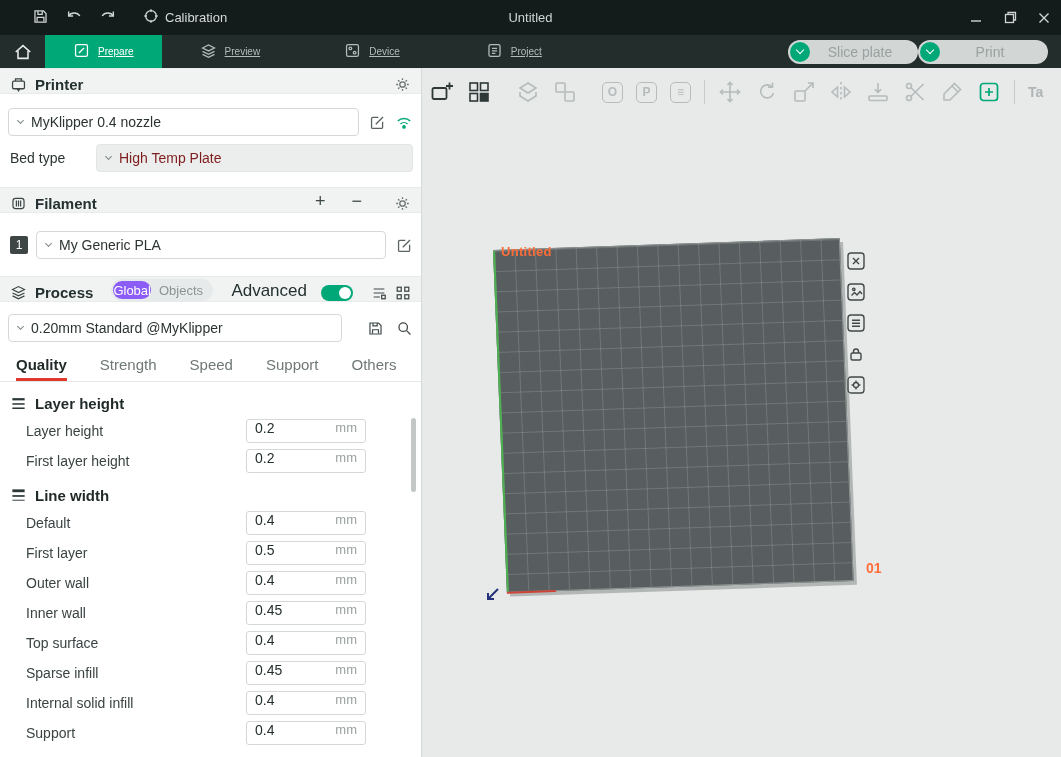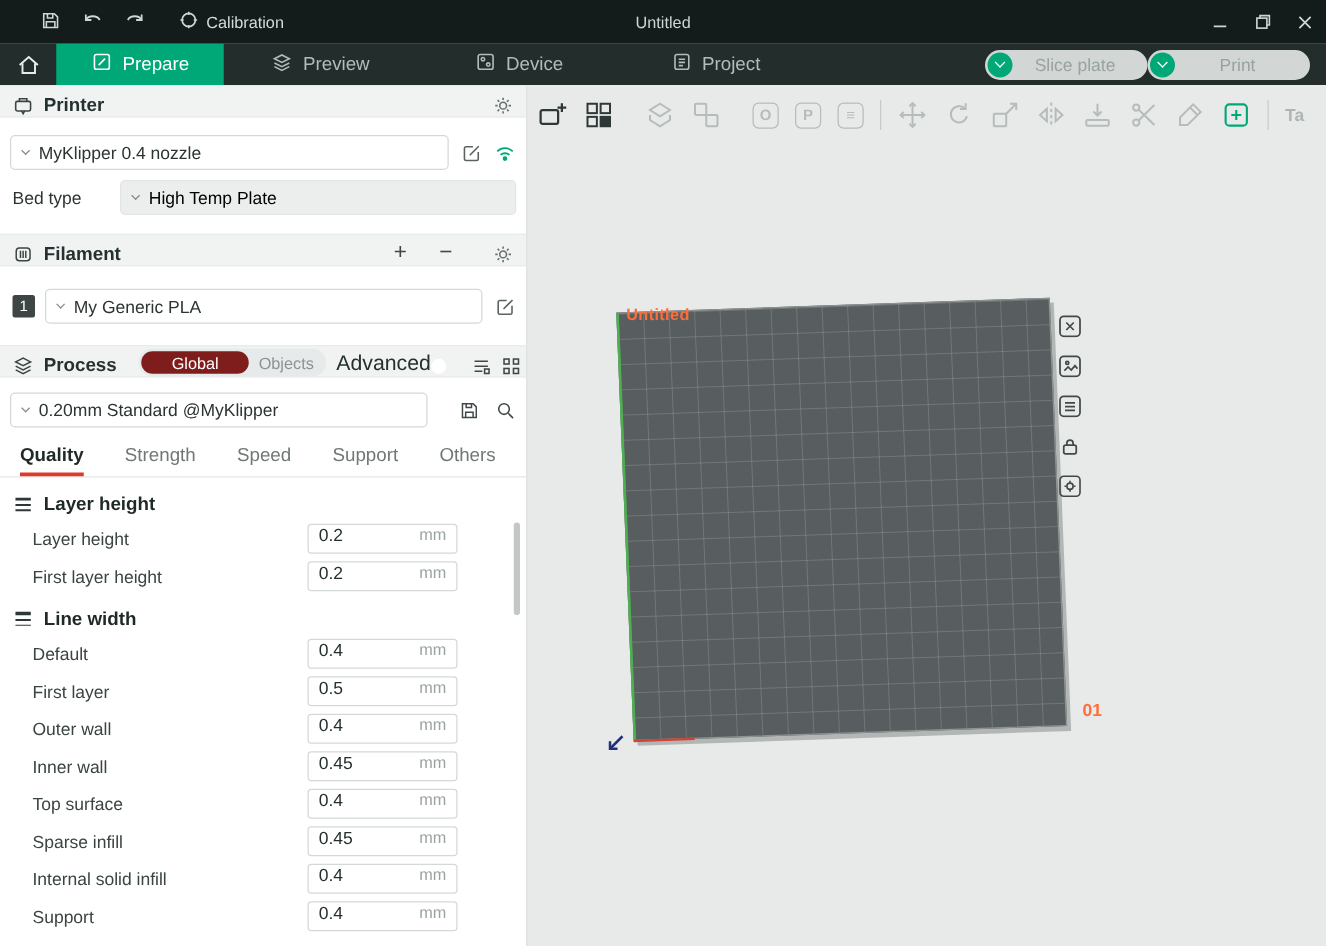--- a/index.html
+++ b/index.html
@@ -9,39 +9,39 @@
   .titlebar{position:absolute;top:0;left:0;right:0;height:35px;background:#141b1b;display:flex;align-items:center;color:#d6dbda;font-size:13px;}
   .tb-group{display:flex;align-items:center;}
   .tb-btn{display:flex;align-items:center;gap:6px;padding:0 8px;height:35px;cursor:default;}
   .tb-title{position:absolute;left:0;right:0;text-align:center;color:#cfd5d4;font-size:13px;pointer-events:none;}
   .winbtn{width:34px;height:35px;display:flex;align-items:center;justify-content:center;color:#cfd5d4;}
   .chev{display:inline-block;width:6px;height:6px;border-right:1.4px solid currentColor;border-bottom:1.4px solid currentColor;transform:rotate(45deg);margin-top:-3px;}
 
   
   .tabbar{position:absolute;top:35px;left:0;right:0;height:33px;background:#232d2c;display:flex;align-items:stretch;}
   .home{width:45px;display:flex;align-items:center;justify-content:center;}
-  .tab{display:flex;align-items:center;gap:8px;font-size:15px;color:#b4bcbb;padding:0 24px;}
+  .tab{display:flex;align-items:center;gap:8px;font-size:10px;color:#b4bcbb;padding:0 24px;text-decoration:underline;}
   .tab.active{background:#00a878;color:#fff;padding:0 28px;}
   .right-actions{margin-left:auto;display:flex;align-items:center;margin-right:13px;}
   .pillbtn{height:24px;min-width:130px;background:#d2d6d5;border-radius:12px;display:flex;align-items:center;padding:2px;}
   .pillbtn .pcirc{width:20px;height:20px;border-radius:50%;background:#00a878;display:flex;align-items:center;justify-content:center;color:#fff;flex:0 0 auto;}
   .pillbtn .plabel{flex:1;text-align:center;color:#99a2a1;font-size:14px;padding:0 10px 0 4px;}
 
   
   .sidebar{position:absolute;top:68px;left:0;width:422px;bottom:0;background:#fff;border-right:1px solid #d5dad9;overflow:hidden;}
   .sec{height:26px;background:#f0f3f2;border-top:1px solid #e7ebea;border-bottom:1px solid #e7ebea;display:flex;align-items:flex-end;gap:8px;padding:0 10px;}
   .sec-title{font-size:15px;font-weight:bold;color:#243130;}
   .iconbtn{display:flex;align-items:center;justify-content:center;color:#68706f;}
   .select{height:28px;background:#fff;border:1px solid #d4d9d8;border-radius:4px;display:flex;align-items:center;gap:8px;padding:0 9px;font-size:14px;color:#2b3433;}
   .select .chev{width:5px;height:5px;border-width:1.2px;color:#7f8887;margin-top:-3px;}
-  .select.gray{background:#eceeee;border-color:#e1e5e4;color:#000000;}
+  .select.gray{background:#eceeee;border-color:#e1e5e4;color:#7f1d1d;}
   .row{display:flex;align-items:center;}
   .slot-badge{width:18px;height:18px;background:#3d4645;color:#fff;font-size:12px;display:flex;align-items:center;justify-content:center;border-radius:2px;}
   .seg{height:22px;background:#e7eaea;border-radius:11px;display:flex;align-items:center;padding:2px;font-size:13px;}
-  .seg-on{background:#7f1d1d;color:#fff;border-radius:10px;height:18px;display:flex;align-items:center;padding:0 24px;}
+  .seg-on{background:#8b5cf6;color:#fff;border-radius:10px;height:18px;display:flex;align-items:center;padding:0 0;}
   .seg-off{color:#8b9493;padding:0 8px;}
   .switch{width:32px;height:16px;border-radius:8px;background:#00a878;position:relative;}
   .knob{position:absolute;right:2px;top:2px;width:12px;height:12px;border-radius:50%;background:#fff;}
   .ptabs{display:flex;align-items:flex-end;gap:33px;padding:0 0 0 16px;height:32px;border-bottom:1px solid #e4e8e7;margin-top:8px;}
   .ptab{font-size:15px;color:#6f7877;padding-bottom:8px;}
   .ptab.active{color:#1f2928;font-weight:bold;border-bottom:3px solid #e0382a;padding-bottom:5px;}
   .gsec{display:flex;align-items:center;gap:8px;padding-left:10px;height:26px;margin-top:8px;}
   .gsec-title{font-size:15px;font-weight:bold;color:#1f2928;}
   .prow{height:30px;display:flex;align-items:center;}
   .plab{margin-left:26px;font-size:14px;color:#3a4443;}

